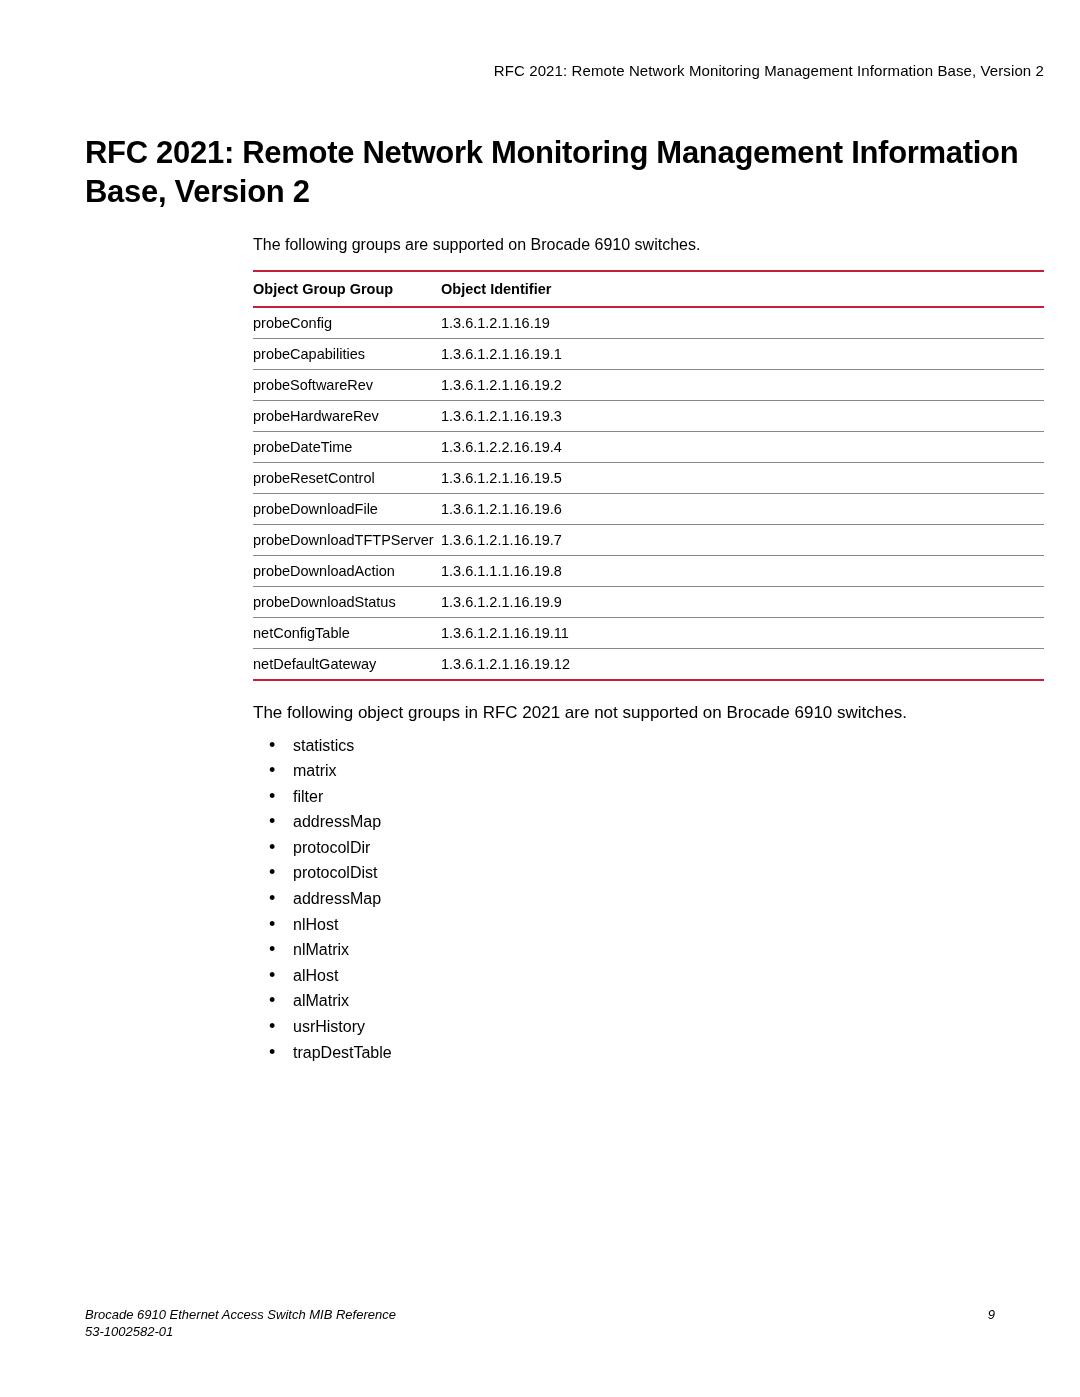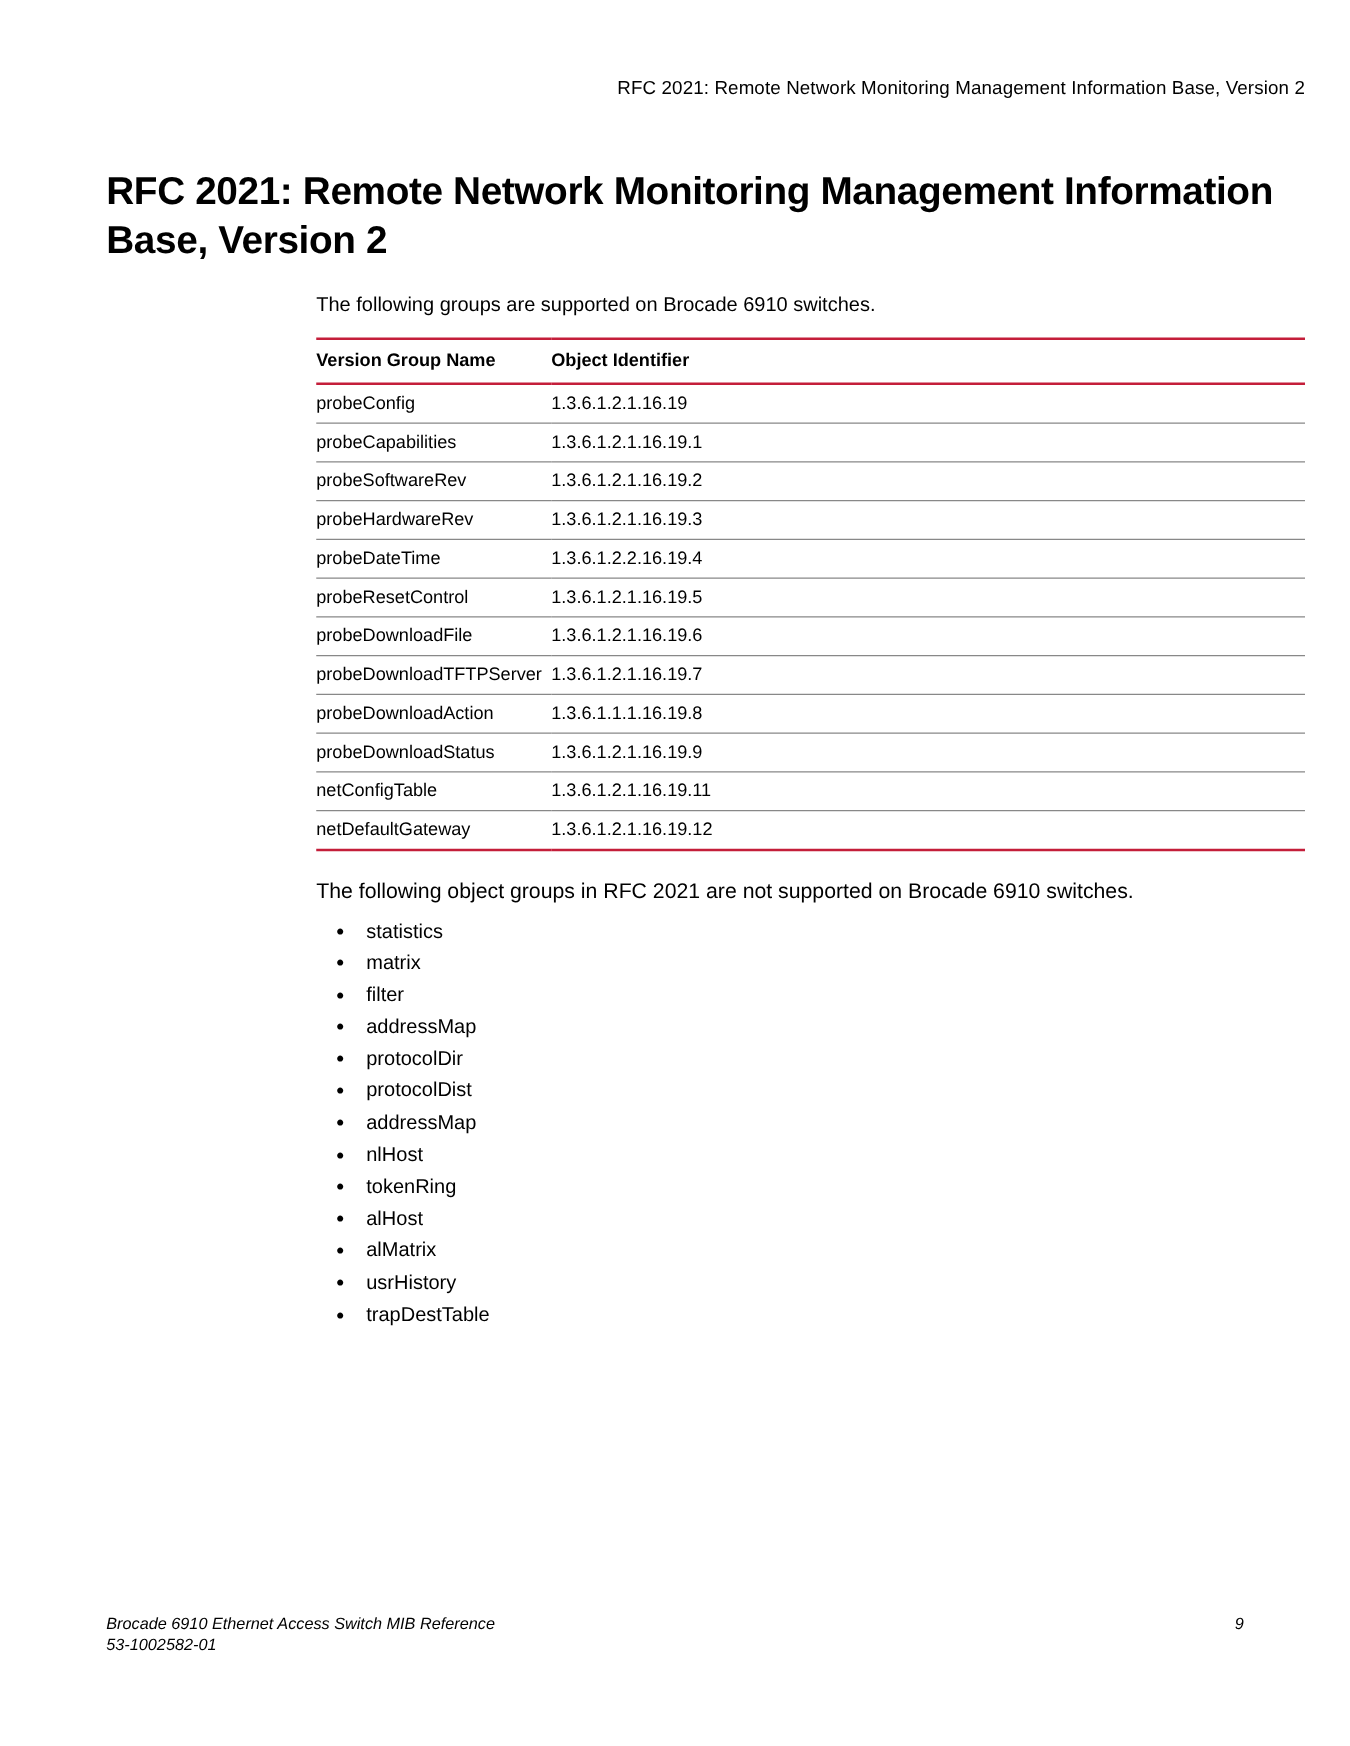--- a/index.html
+++ b/index.html
@@ -83,21 +83,21 @@
   }
   ul.bullet-list li::before {
     content: "•";
     position: absolute;
     left: 6px;
     font-size: 18px;
     line-height: 1.4;
   }
   .footer {
     position: absolute;
-    bottom: 72px;
+    bottom: 56px;
     left: 85px;
     right: 85px;
     font-style: italic;
     font-size: 13px;
     line-height: 1.35;
   }
   .footer-left { float: left; }
   .footer-right { float: right; font-style: italic; }
 </style>
 </head>
@@ -109,21 +109,21 @@
 
   <h1 class="main-title">RFC 2021: Remote Network Monitoring Management Information Base, Version 2</h1>
 
   <div class="content-block">
 
     <p class="intro-text">The following groups are supported on Brocade 6910 switches.</p>
 
     <table class="oid-table">
       <thead>
         <tr>
-          <th class="col-name">Version Group Name</th>
+          <th class="col-name">Object Group Group</th>
           <th>Object Identifier</th>
         </tr>
       </thead>
       <tbody id="oid-tbody">
           <tr>
             <td>probeConfig</td>
             <td>1.3.6.1.2.1.16.19</td>
           </tr>
           <tr>
             <td>probeCapabilities</td>
@@ -176,21 +176,21 @@
 
     <ul class="bullet-list" id="unsupported-ul">
         <li>statistics</li>
         <li>matrix</li>
         <li>filter</li>
         <li>addressMap</li>
         <li>protocolDir</li>
         <li>protocolDist</li>
         <li>addressMap</li>
         <li>nlHost</li>
-        <li>tokenRing</li>
+        <li>nlMatrix</li>
         <li>alHost</li>
         <li>alMatrix</li>
         <li>usrHistory</li>
         <li>trapDestTable</li>
       </ul>
 
   </div>
 
   <div class="footer">
     <div class="footer-left">

